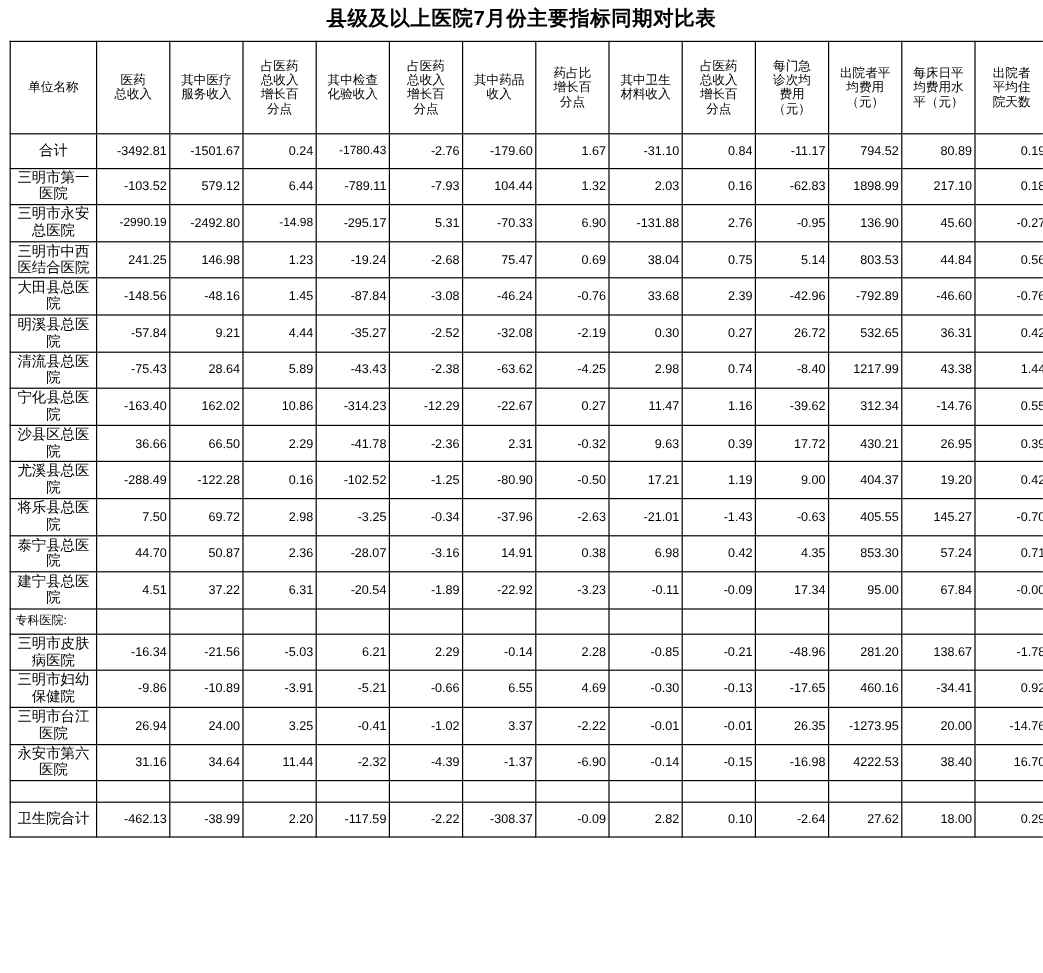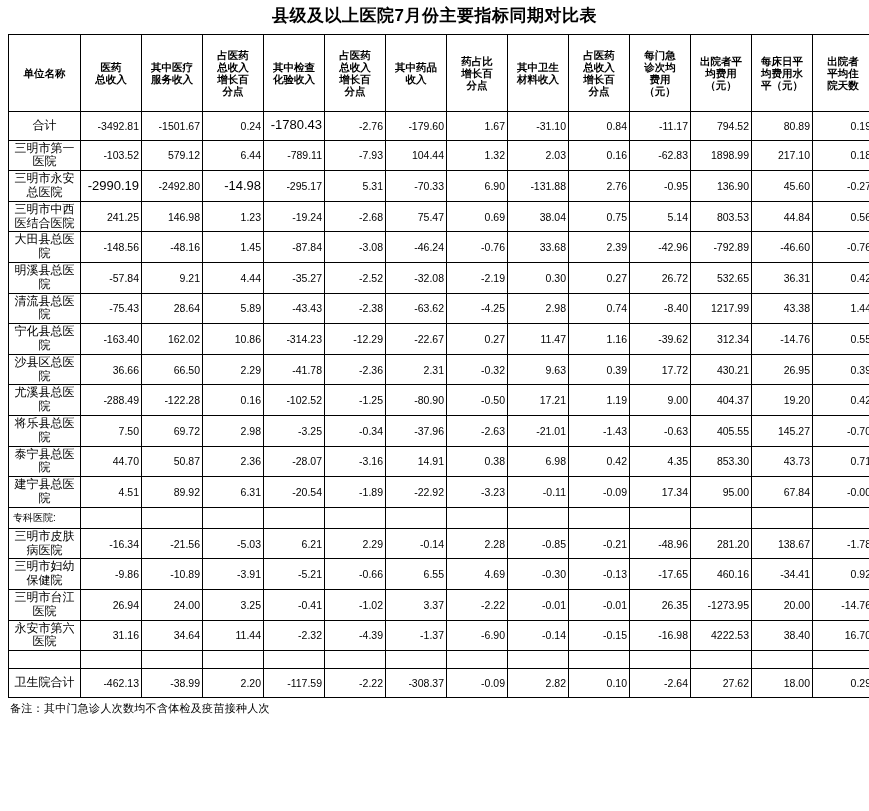--- a/index.html
+++ b/index.html
@@ -35,21 +35,21 @@
     table-layout: fixed;
     font-size: 10px;
   }
   table.main th, table.main td {
     border: 1px solid #000000;
     padding: 1px 2px;
     vertical-align: middle;
     line-height: 1.15;
   }
   table.main thead th {
-    font-weight: bold;
+    font-weight: normal;
     text-align: center;
     height: 72px;
     font-size: 10.5px;
     padding: 2px 3px;
   }
   th.col-unit {
     font-size: 11px;
   }
   td.rowlabel {
     text-align: center;
@@ -57,21 +57,21 @@
     font-size: 12px;
     height: 26px;
   }
   td.num {
     text-align: right;
     padding-right: 5px;
     font-size: 10.5px;
     font-variant-numeric: tabular-nums;
   }
   td.num.small {
-    font-size: 13px;
+    font-size: 10px;
   }
   tr.blank td {
     height: 15px;
   }
   tr.section td {
     text-align: left;
     padding-left: 4px;
     height: 18px;
     font-size: 10px;
   }
@@ -308,27 +308,27 @@
           <td class="num">50.87</td>
           <td class="num">2.36</td>
           <td class="num">-28.07</td>
           <td class="num">-3.16</td>
           <td class="num">14.91</td>
           <td class="num">0.38</td>
           <td class="num">6.98</td>
           <td class="num">0.42</td>
           <td class="num">4.35</td>
           <td class="num">853.30</td>
-          <td class="num">43.73</td>
+          <td class="num">57.24</td>
           <td class="num">0.71</td>
         </tr>
         <tr>
           <td class="rowlabel">建宁县总医院</td>
           <td class="num">4.51</td>
-          <td class="num">89.92</td>
+          <td class="num">37.22</td>
           <td class="num">6.31</td>
           <td class="num">-20.54</td>
           <td class="num">-1.89</td>
           <td class="num">-22.92</td>
           <td class="num">-3.23</td>
           <td class="num">-0.11</td>
           <td class="num">-0.09</td>
           <td class="num">17.34</td>
           <td class="num">95.00</td>
           <td class="num">67.84</td>
@@ -442,14 +442,13 @@
           <td class="num">2.82</td>
           <td class="num">0.10</td>
           <td class="num">-2.64</td>
           <td class="num">27.62</td>
           <td class="num">18.00</td>
           <td class="num">0.29</td>
         </tr>
       </tbody>
   </table>
 
-  <div class="note">备注：其中门急诊人次数均不含体检及疫苗接种人次</div>
 </div>
 
 </body></html>

